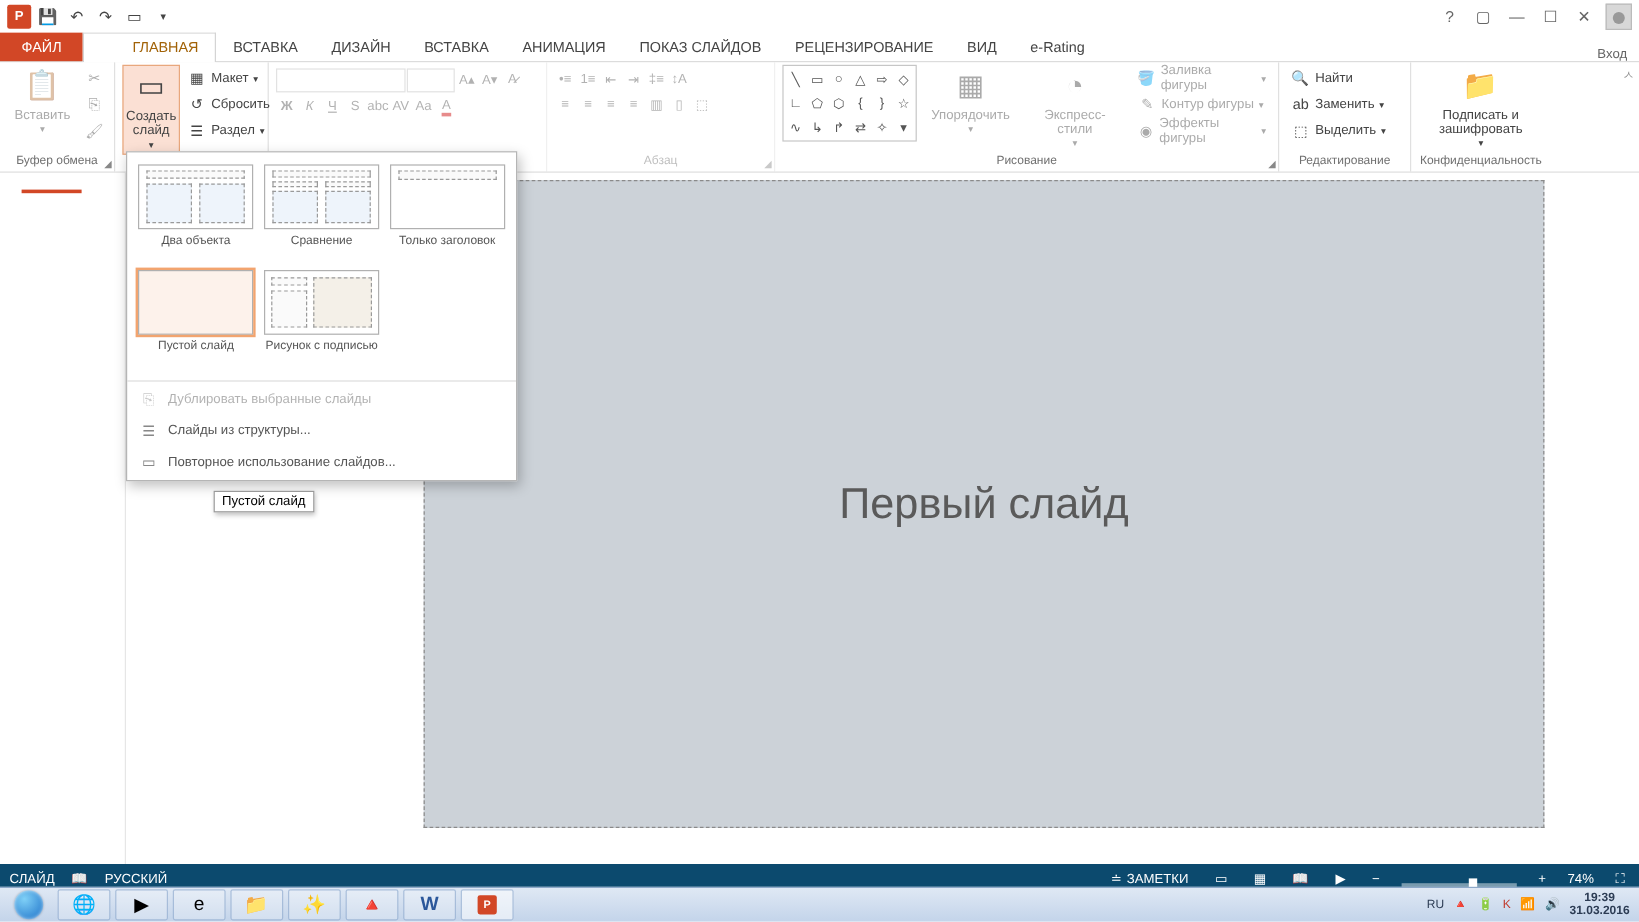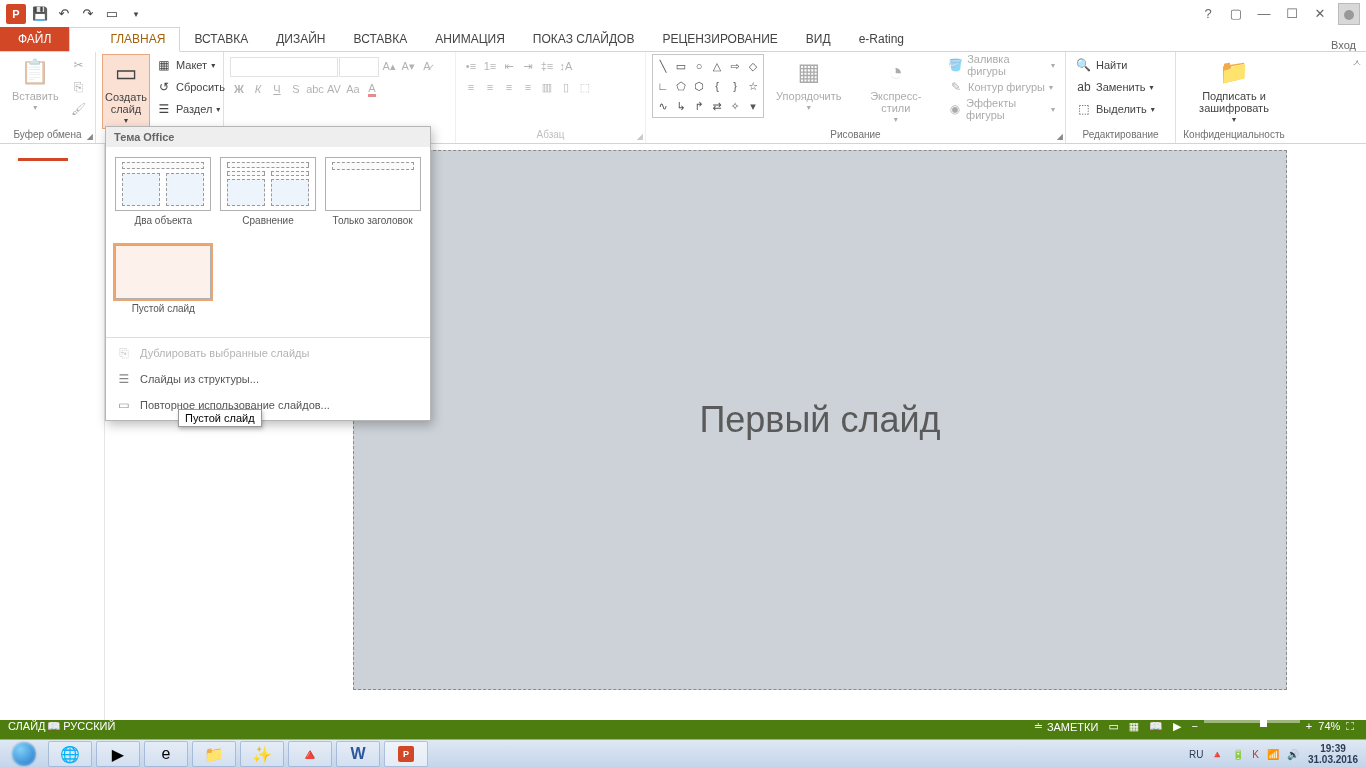--- a/index.html
+++ b/index.html
@@ -64,21 +64,21 @@
 .layout-item.hovered .layout-thumb { outline:2px solid #f2a46f; background:#fdf2eb; }
 .layout-menu-footer { border-top:1px solid #ddd; padding:2px 0; }
 .menu-item { display:flex; align-items:center; gap:8px; font-size:11px; color:#555; padding:5px 10px; }
 .menu-item .ico { width:16px; height:16px; font-size:12px; color:#888; display:flex; align-items:center; justify-content:center; }
 .tooltip { position:absolute; background:#fff; border:1px solid #999; font-size:11px; padding:2px 6px; box-shadow:1px 2px 4px rgba(0,0,0,.25); white-space:nowrap; z-index:200; }
 
 
 .ph { position:absolute; border:1px dashed #9a9a9a; background:#fafafa; }
 
 
-.statusbar { position:absolute; bottom:29px; left:0; right:0; height:19px; background:#4d7c0f; color:#fff; display:flex; align-items:flex-start; font-size:11px; padding:0 8px; gap:2px; }
+.statusbar { position:absolute; bottom:29px; left:0; right:0; height:19px; background:#0c4a6e; color:#fff; display:flex; align-items:flex-end; font-size:11px; padding:0 8px; gap:14px; }
 .statusbar .spacer { flex:1; }
 .statusbar .sbtn { display:flex; align-items:center; gap:4px; padding:0 4px; }
 .zoom-track { width:96px; height:3px; background:rgba(255,255,255,.45); position:relative; }
 .zoom-thumb { width:7px; height:11px; background:#fff; position:absolute; top:-4px; left:58%; }
 
 
 .taskbar { position:absolute; bottom:0; left:0; right:0; height:29px; background:linear-gradient(#dfe8f4,#c3d4ea); border-top:1px solid #8da8c8; display:flex; align-items:center; padding:0 4px; gap:4px; }
 .start { width:40px; height:26px; display:flex; align-items:center; justify-content:center; }
 .orb { width:24px; height:24px; border-radius:50%; background:radial-gradient(circle at 35% 30%,#7fd0f7,#1b70c8); box-shadow:inset 0 0 3px rgba(255,255,255,.7),0 0 2px rgba(0,0,0,.3); position:relative; }
 .tb-item { width:44px; height:26px; border:1px solid rgba(130,160,200,.6); border-radius:2px; background:rgba(255,255,255,.25); display:flex; align-items:center; justify-content:center; font-size:16px; }
@@ -324,21 +324,20 @@
     <div class="thumb-marker"></div>
   </div>
   <div class="canvas">
     <div class="slide">
       <div class="slide-text">Первый слайд</div>
     </div>
   </div>
 </div>
 
 <div class="layout-menu">
-  <div class="layout-header">Тема Office</div>
   <div class="layout-grid">
     <div class="layout-item">
       <div class="layout-thumb">
           <div class="ph" style="left:6px;top:4px;right:6px;height:7px"></div>
           <div class="ph" style="left:6px;top:15px;width:38px;bottom:4px;background:#eef4fb"></div>
           <div class="ph" style="right:6px;top:15px;width:38px;bottom:4px;background:#eef4fb"></div>
         </div>
       <div class="layout-label">Два объекта</div>
     </div>
     <div class="layout-item">
@@ -353,20 +352,28 @@
     </div>
     <div class="layout-item">
       <div class="layout-thumb">
           <div class="ph" style="left:6px;top:4px;right:6px;height:8px"></div>
         </div>
       <div class="layout-label">Только заголовок</div>
     </div>
     <div class="layout-item hovered">
       <div class="layout-thumb"></div>
       <div class="layout-label">Пустой слайд</div>
+    </div>
+    <div class="layout-item">
+      <div class="layout-thumb">
+          <div class="ph" style="left:5px;top:5px;width:30px;height:7px"></div>
+          <div class="ph" style="left:5px;top:16px;width:30px;bottom:5px"></div>
+          <div class="ph" style="left:40px;top:5px;right:5px;bottom:5px;background:#f4f0e8"></div>
+        </div>
+      <div class="layout-label">Рисунок с подписью</div>
     </div>
   </div>
   <div class="tooltip" style="left:72px;top:282px">Пустой слайд</div>
   <div class="layout-menu-footer">
     <div class="menu-item disabled">
         <span class="ico">⎘</span>
         <span>Дублировать выбранные слайды</span>
       </div>
     <div class="menu-item">
         <span class="ico">☰</span>

